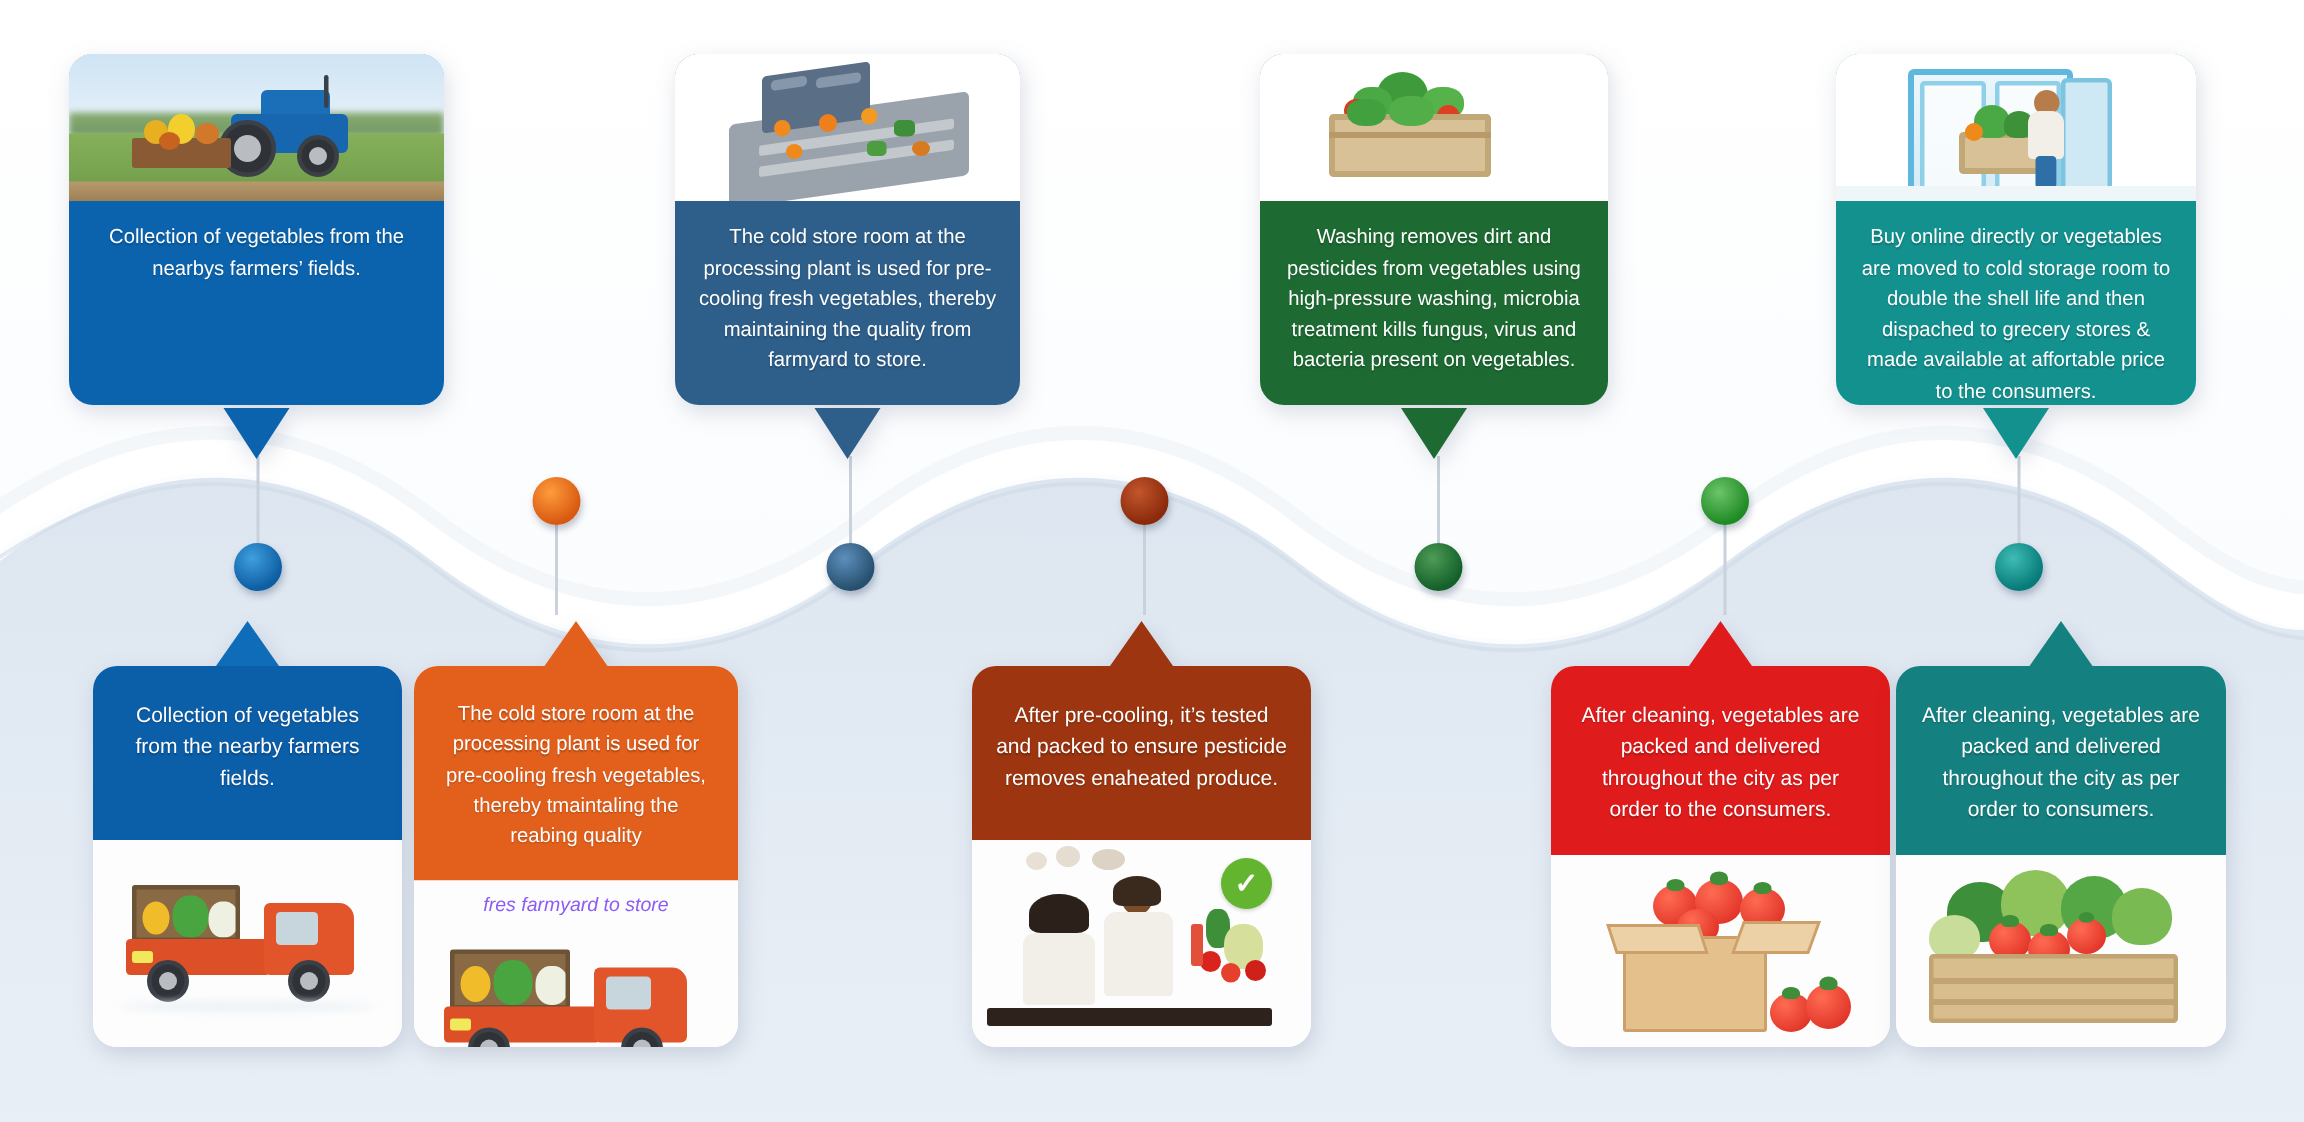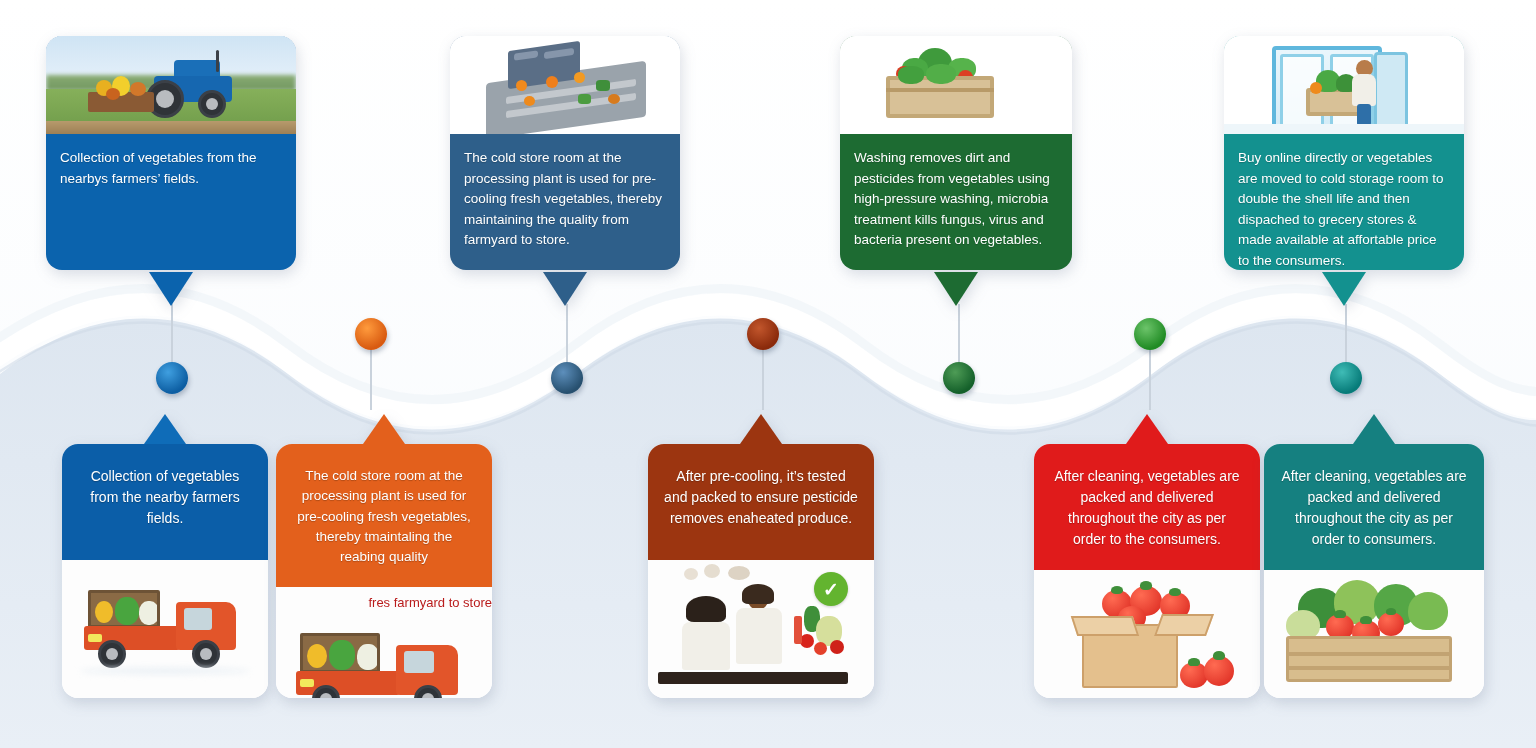--- a/index.html
+++ b/index.html
@@ -44,20 +44,21 @@
     overflow: hidden;
     background: #ffffff;
     flex: 0 0 auto;
   }
   .top-card .body {
     flex: 1 1 auto;
     padding: 14px 14px 18px;
     color: #ffffff;
     font-size: 13.5px;
     line-height: 1.52;
+    text-align: center;
     text-shadow: 0 1px 1px rgba(0,0,0,.22);
   }
   .top-card .tail {
     position: absolute;
     left: 50%; transform: translateX(-50%);
     bottom: -36px;
     width: 0; height: 0;
     border-left: 22px solid transparent;
     border-right: 22px solid transparent;
   }
@@ -344,22 +345,22 @@
         </div>
       </div>
     </div>
   </div>
 
   <div class="bot-card" style="left:276px; top:444px; width:216px; height:254px;">
     <div class="tail" style="border-bottom:30px solid #e3601c;"></div>
     <div class="inner">
       <div class="body" style="background:#e3601c; min-height:116px; font-size:13.5px;">The cold store room at the processing plant is used for pre-cooling fresh vegetables, thereby tmaintaling the reabing quality</div>
       <div class="thumb">
-        <div style="position:absolute; left:0; right:0; top:8px; text-align:right;
-                    font-size:13px; color:#b91c1c;">fres farmyard to store</div>
+        <div style="position:absolute; left:0; right:0; top:8px; text-align:center;
+                    font-size:13px; color:#8b5cf6;font-style:italic;">fres farmyard to store</div>
         <div class="truck" style="left:16px; top:44px; width:184px; height:86px;">
           <div class="crate" style="left:8px; top:2px; width:80px; height:40px;">
             <div class="veg" style="left:4px; top:8px; width:20px; height:24px; background:#f0bc2a;"></div>
             <div class="veg" style="left:26px; top:4px; width:26px; height:30px; background:#49a53f; border-radius:45%;"></div>
             <div class="veg" style="left:54px; top:8px; width:22px; height:26px; background:#eef0e2; border-radius:45%;"></div>
           </div>
           <div class="bed" style="left:4px; top:40px; width:104px; height:24px;"></div>
           <div class="cab" style="left:104px; top:14px; width:62px; height:50px;"></div>
           <div class="win" style="left:112px; top:20px; width:30px; height:22px;"></div>
           <div class="lamp" style="left:8px; top:48px; width:14px; height:8px;"></div>

